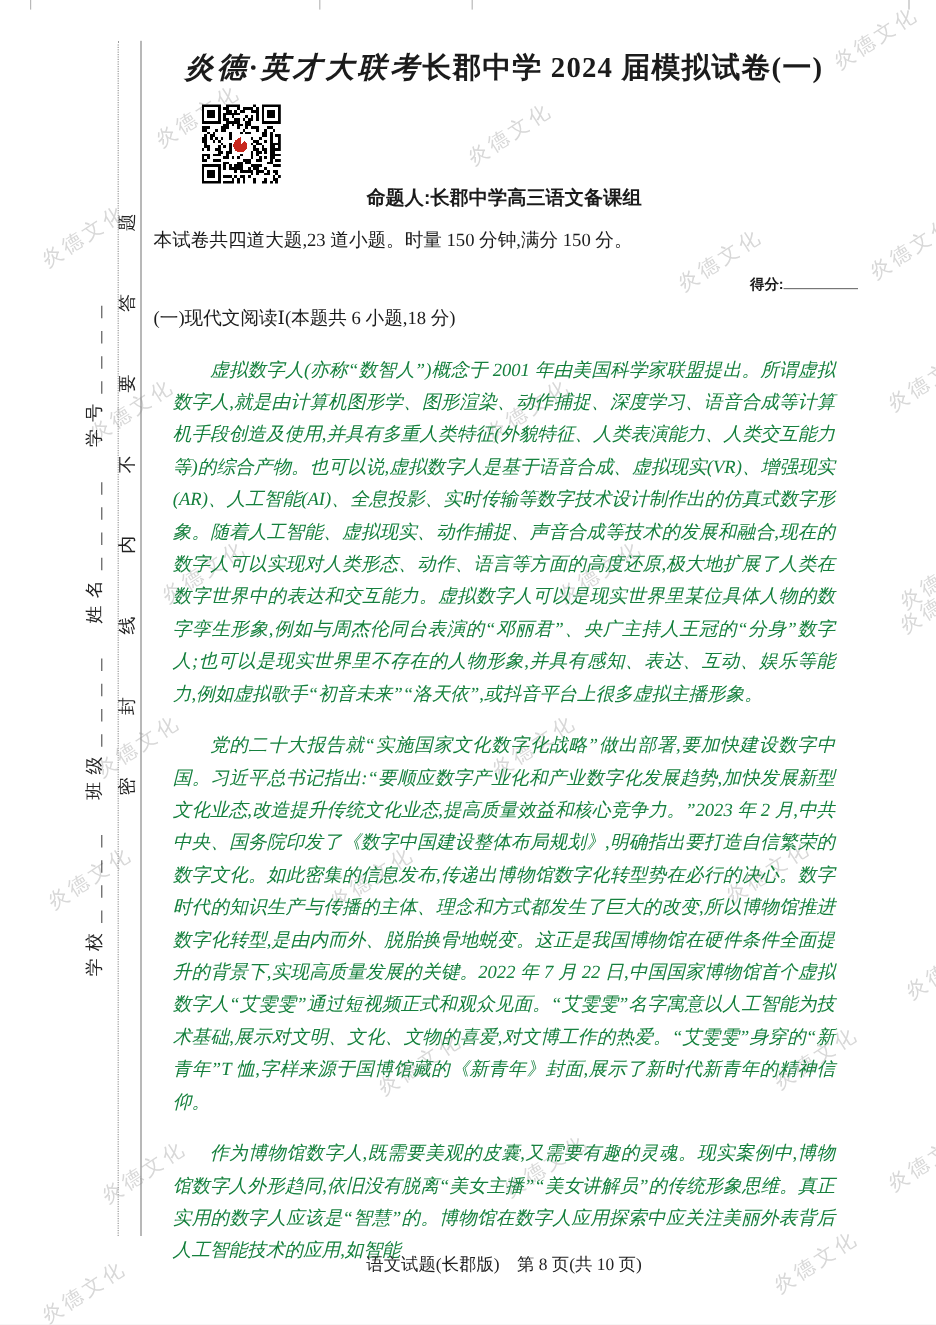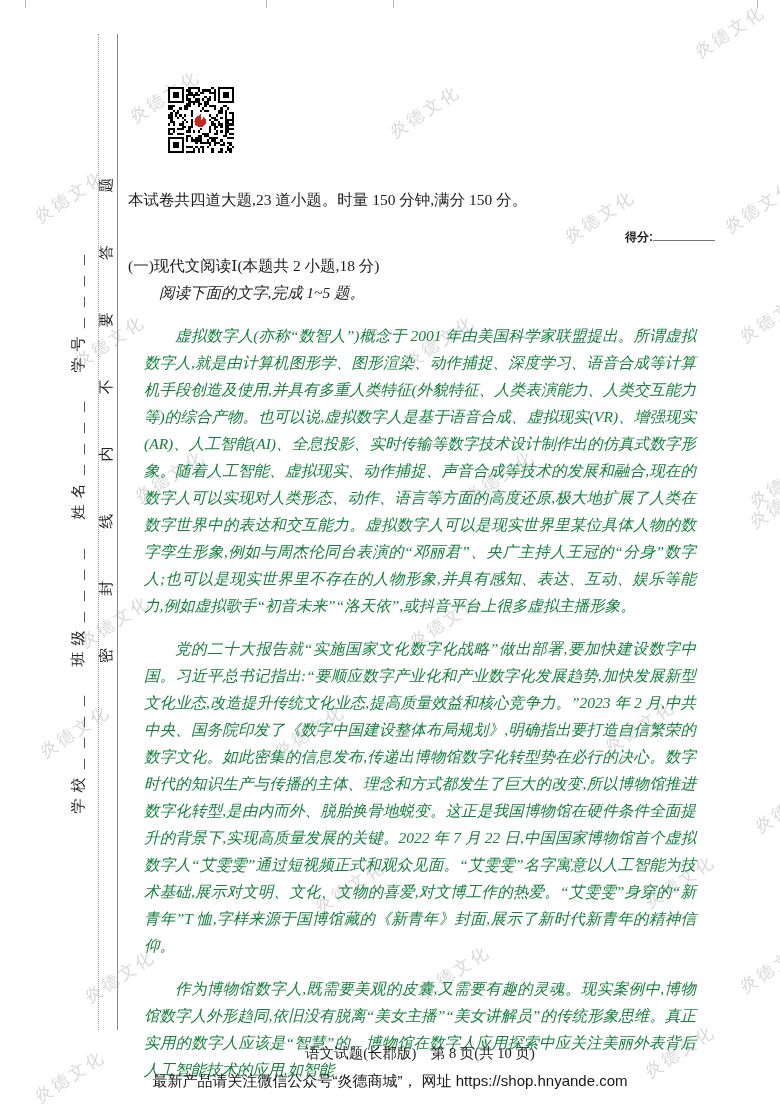--- a/index.html
+++ b/index.html
@@ -119,20 +119,23 @@
       <span class="wm" style="left: 35px; top: 720px;">炎德文化</span>
       <span class="wm" style="left: 30px; top: 1065px;">炎德文化</span>
       <span class="wm" style="left: 640px; top: 1040px;">炎德文化</span>
     </div>
 
   <div class="v-dotted"></div>
   <div class="v-solid"></div>
   <div class="seal-strip">密 封 线 内 不 要 答 题</div>
   <div class="info-strip">学校＿＿＿＿　班级＿＿＿＿　姓名＿＿＿＿　学号＿＿＿＿</div>
 
+  <div class="title">
+    <span class="brand">炎德·英才大联考</span><span>长郡中学 2024 届模拟试卷(一)</span>
+  </div>
 
   <svg class="qr" id="qr-svg" viewBox="0 0 29 29" shape-rendering="crispEdges">
       <rect x="0" y="0" width="29" height="29" fill="#ffffff"></rect>
       <rect x="9" y="0" width="1" height="1" fill="#000"></rect>
       <rect x="10" y="0" width="1" height="1" fill="#000"></rect>
       <rect x="11" y="0" width="1" height="1" fill="#000"></rect>
       <rect x="12" y="0" width="1" height="1" fill="#000"></rect>
       <rect x="13" y="0" width="1" height="1" fill="#000"></rect>
       <rect x="19" y="0" width="1" height="1" fill="#000"></rect>
       <rect x="8" y="1" width="1" height="1" fill="#000"></rect>
@@ -404,32 +407,31 @@
       <rect x="2" y="2" width="3" height="3" fill="#000"></rect>
       <rect x="22" y="0" width="7" height="7" fill="#000"></rect>
       <rect x="23" y="1" width="5" height="5" fill="#fff"></rect>
       <rect x="24" y="2" width="3" height="3" fill="#000"></rect>
       <rect x="0" y="22" width="7" height="7" fill="#000"></rect>
       <rect x="1" y="23" width="5" height="5" fill="#fff"></rect>
       <rect x="2" y="24" width="3" height="3" fill="#000"></rect>
       <path d="M14.5 11.6c.5 1.2-.8 1.9.2 3.1.3-.6.9-.8.8-1.7 1.3 1.0 1.7 2.6.8 3.7-.9 1.1-2.7 1.2-3.8.3-1.1-.9-1.2-2.5-.3-3.6.6-.7 1.8-.9 2.3-1.8z" fill="#c8281e"></path>
     </svg>
 
+  <div class="setter">命题人:长郡中学高三语文备课组</div>
   <div class="exam-info">本试卷共四道大题,23 道小题。时量 150 分钟,满分 150 分。</div>
 
   <div class="score">
     <span>得分:</span><span class="blank"></span>
   </div>
 
   <div class="content">
-    <p class="sub-h">(一)现代文阅读Ⅰ(本题共 2 小题,18 分)</p>
-    <p class="instruction">阅读下面的文字,完成 1~5 题。</p>
+    <p class="sub-h">(一)现代文阅读Ⅰ(本题共 6 小题,18 分)</p>
     <div class="passage">
       <p>虚拟数字人(亦称“数智人”)概念于 2001 年由美国科学家联盟提出。所谓虚拟数字人,就是由计算机图形学、图形渲染、动作捕捉、深度学习、语音合成等计算机手段创造及使用,并具有多重人类特征(外貌特征、人类表演能力、人类交互能力等)的综合产物。也可以说,虚拟数字人是基于语音合成、虚拟现实(VR)、增强现实(AR)、人工智能(AI)、全息投影、实时传输等数字技术设计制作出的仿真式数字形象。随着人工智能、虚拟现实、动作捕捉、声音合成等技术的发展和融合,现在的数字人可以实现对人类形态、动作、语言等方面的高度还原,极大地扩展了人类在数字世界中的表达和交互能力。虚拟数字人可以是现实世界里某位具体人物的数字孪生形象,例如与周杰伦同台表演的“邓丽君”、央广主持人王冠的“分身”数字人;也可以是现实世界里不存在的人物形象,并具有感知、表达、互动、娱乐等能力,例如虚拟歌手“初音未来”“洛天依”,或抖音平台上很多虚拟主播形象。</p>
       <p>党的二十大报告就“实施国家文化数字化战略”做出部署,要加快建设数字中国。习近平总书记指出:“要顺应数字产业化和产业数字化发展趋势,加快发展新型文化业态,改造提升传统文化业态,提高质量效益和核心竞争力。”2023 年 2 月,中共中央、国务院印发了《数字中国建设整体布局规划》,明确指出要打造自信繁荣的数字文化。如此密集的信息发布,传递出博物馆数字化转型势在必行的决心。数字时代的知识生产与传播的主体、理念和方式都发生了巨大的改变,所以博物馆推进数字化转型,是由内而外、脱胎换骨地蜕变。这正是我国博物馆在硬件条件全面提升的背景下,实现高质量发展的关键。2022 年 7 月 22 日,中国国家博物馆首个虚拟数字人“艾雯雯”通过短视频正式和观众见面。“艾雯雯”名字寓意以人工智能为技术基础,展示对文明、文化、文物的喜爱,对文博工作的热爱。“艾雯雯”身穿的“新青年”T 恤,字样来源于国博馆藏的《新青年》封面,展示了新时代新青年的精神信仰。</p>
       <p>作为博物馆数字人,既需要美观的皮囊,又需要有趣的灵魂。现实案例中,博物馆数字人外形趋同,依旧没有脱离“美女主播”“美女讲解员”的传统形象思维。真正实用的数字人应该是“智慧”的。博物馆在数字人应用探索中应关注美丽外表背后人工智能技术的应用,如智能</p>
     </div>
   </div>
 
   <div class="foot-page">语文试题(长郡版)　第 8 页(共 10 页)</div>
-  <div class="foot-promo">最新产品请关注微信公众号“炎德商城”， 网址 https://shop.hnyande.com</div>
 
 </div>
 
 </body></html>

